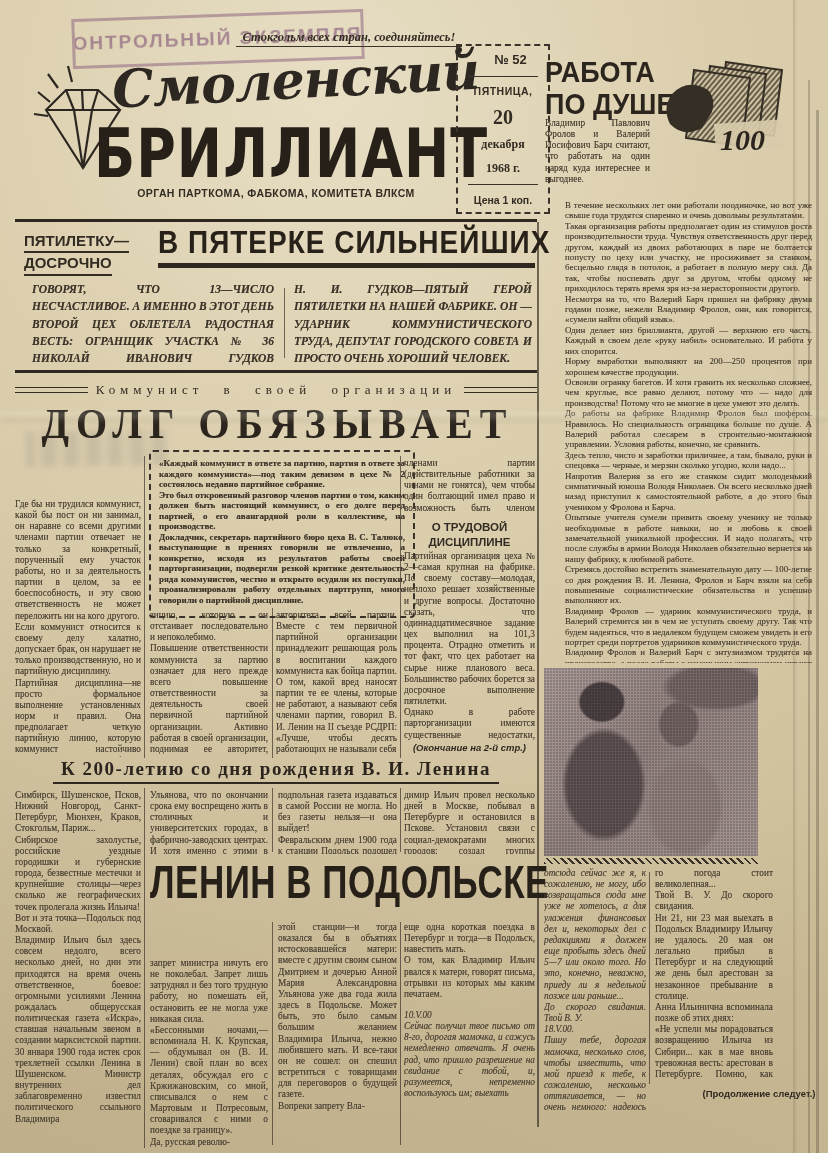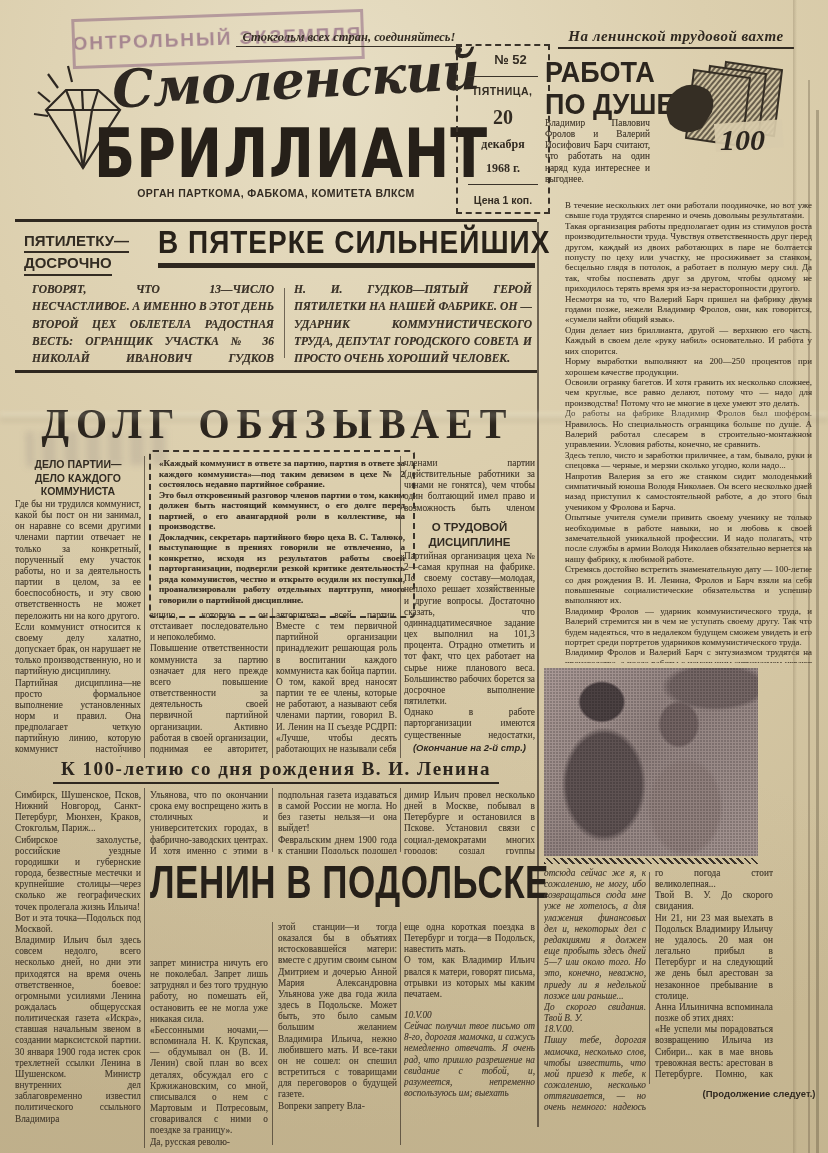--- a/index.html
+++ b/index.html
@@ -156,26 +156,26 @@
     <span>ПЯТИЛЕТКУ—</span><br>
     <span>ДОСРОЧНО</span>
   </div>
   <div class="abs five-headline">В ПЯТЕРКЕ СИЛЬНЕЙШИХ</div>
   <div class="abs five-bar"></div>
   <div class="abs jt five-note" style="left:32px;top:281px;width:242px;height:86px;">Говорят, что 13—число несчастливое. А именно в этот день второй цех облетела радостная весть: огранщик участка № 36 Николай Иванович Гудков выполнил пятилетний план. Это еще один трудовой подарок ленинскому юбилею.</div>
   <div class="vrule" style="left:284px;top:288px;height:70px;width:1px;"></div>
   <div class="abs jt five-note" style="left:294px;top:281px;width:238px;height:86px;">Н. И. Гудков—пятый герой пятилетки на нашей фабрике. Он — ударник коммунистического труда, депутат городского совета и просто очень хороший человек.</div>
   <div class="hrule" style="left:15px;top:370px;width:522px;"></div>
 
+  <div class="abs duty-band">
+      <span>Коммунист в своей организации</span>
+    </div>
   <div class="abs ghost"></div>
   <div class="abs duty-headline">ДОЛГ ОБЯЗЫВАЕТ</div>
 
-  <div class="abs colhead ml" style="left:15px;top:458px;width:126px;">ДЕЛО ПАРТИИ—
-ДЕЛО КАЖДОГО
-КОММУНИСТА</div>
   <div class="abs jt body-txt ml" style="left:15px;top:499px;width:126px;height:258px;">Где бы ни трудился коммунист, какой бы пост он ни занимал, он наравне со всеми другими членами партии отвечает не только за конкретный, порученный ему участок работы, но и за деятельность партии в целом, за ее боеспособность, и эту свою ответственность не может переложить ни на кого другого.
 Если коммунист относится к своему делу халатно, допускает брак, он нарушает не только производственную, но и партийную дисциплину.
 Партийная дисциплина—не просто формальное выполнение установленных норм и правил. Она предполагает четкую партийную линию, которую коммунист настойчиво осуществляет во всех сферах своей деятельности, предполагает определенную по-</div>
 
   <div class="abs duty-box jt ml">«Каждый коммунист в ответе за партию, партия в ответе за каждого коммуниста»—под таким девизом в цехе № 2 состоялось недавно партийное собрание.
 Это был откровенный разговор членов партии о том, каким должен быть настоящий коммунист, о его долге перед партией, о его авангардной роли в коллективе, на производстве.
 Докладчик, секретарь партийного бюро цеха В. С. Талюко, выступающие в прениях говорили не отвлеченно, а конкретно, исходя из результатов работы своей парторганизации, подвергли резкой критике деятельность ряда коммунистов, честно и открыто осудили их поступки, проанализировали работу отдельных партгрупп, много говорили о партийной дисциплине.</div>
 
   <div class="abs jt body-txt ml" style="left:150px;top:610px;width:118px;height:147px;">зицию, которую он отстаивает последовательно и непоколебимо.
 Повышение ответственности коммуниста за партию означает для него прежде всего повышение ответственности за деятельность своей первичной партийной организации. Активно работая в своей организации, поднимая ее авторитет, коммунист тем самым способствует повышению роли и</div>
@@ -186,21 +186,21 @@
   <div class="abs colhead ml" style="left:404px;top:520px;width:131px;font-size:11.5px;">О ТРУДОВОЙ
 ДИСЦИПЛИНЕ</div>
   <div class="abs jt body-txt ml" style="left:404px;top:551px;width:131px;height:190px;">Партийная организация цеха № 2—самая крупная на фабрике. По своему составу—молодая, неплохо решает хозяйственные и другие вопросы. Достаточно сказать, что одиннадцатимесячное задание цех выполнил на 101,3 процента. Отрадно отметить и тот факт, что цех работает на сырье ниже планового веса. Большинство рабочих борется за досрочное выполнение пятилетки.
 Однако в работе парторганизации имеются существенные недостатки, главным образом в том отношении, что не каждый коммунист еще полностью осознал свою</div>
   <div class="abs note-bold" style="left:404px;top:742px;width:131px;font-style:italic;">(Окончание на 2-й стр.)</div>
 
   <div class="vrule" style="left:144px;top:456px;height:302px;width:1px;"></div>
   <div class="vrule" style="left:400px;top:456px;height:302px;width:1px;"></div>
   <div class="vrule" style="left:272px;top:608px;height:150px;width:1px;"></div>
 
-  <div class="abs lenin-header"><span>К 100-летию со дня рождения В. И. Ленина</span></div>
+  <div class="abs lenin-header"><span>К 200-летию со дня рождения В. И. Ленина</span></div>
 
   <div class="abs jt body-txt ml" style="left:15px;top:790px;width:126px;height:358px;">Симбирск, Шушенское, Псков, Нижний Новгород, Санкт-Петербург, Мюнхен, Краков, Стокгольм, Париж...
 Сибирское захолустье, российские уездные городишки и губернские города, безвестные местечки и крупнейшие столицы—через сколько же географических точек пролегала жизнь Ильича!
 Вот и эта точка—Подольск под Москвой.
 Владимир Ильич был здесь совсем недолго, всего несколько дней, но дни эти приходятся на время очень ответственное, боевое: огромными усилиями Ленина рождалась общерусская политическая газета «Искра», ставшая начальным звеном в создании марксистской партии. 30 января 1900 года истек срок трехлетней ссылки Ленина в Шушенском. Министр внутренних дел заблаговременно известил политического ссыльного Владимира</div>
   <div class="abs jt body-txt" style="left:150px;top:790px;width:118px;height:64px;">Ульянова, что по окончании срока ему воспрещено жить в столичных и университетских городах, в фабрично-заводских центрах. И хотя именно с этими в первую очередь городами связывал Ленин свой план создания партии,</div>
   <div class="abs jt body-txt ml" style="left:278px;top:790px;width:119px;height:64px;">подпольная газета издаваться в самой России не могла. Но без газеты нельзя—и она выйдет!
 Февральским днем 1900 года к станции Подольск подошел сибирский поезд. В нем возвращался из ссылки Ленин. Он мог сойти на</div>
   <div class="abs jt body-txt" style="left:404px;top:790px;width:131px;height:64px;">димир Ильич провел несколько дней в Москве, побывал в Петербурге и остановился в Пскове. Установил связи с социал-демократами многих городов; создал группы содействия газете; получил заграничный паспорт. Теперь</div>
 
@@ -215,21 +215,20 @@
 О том, как Владимир Ильич рвался к матери, говорят письма, отрывки из которых мы каким печатаем.</div>
   <div class="abs jt body-txt ml letter" style="left:404px;top:1010px;width:131px;height:135px;">10.V.00
 Сейчас получил твое письмо от 8-го, дорогая мамочка, и сажусь немедленно отвечать. Я очень рад, что пришло разрешение на свидание с тобой, и, разумеется, непременно воспользуюсь им; выехать</div>
 
   <div class="vrule" style="left:144px;top:788px;height:360px;width:1px;"></div>
   <div class="vrule" style="left:272px;top:788px;height:64px;width:1px;"></div>
   <div class="vrule" style="left:272px;top:922px;height:223px;width:1px;"></div>
   <div class="vrule" style="left:400px;top:788px;height:64px;width:1px;"></div>
   <div class="vrule" style="left:400px;top:922px;height:223px;width:1px;"></div>
 
-  <div class="abs work-kicker">На ленинской трудовой вахте</div>
   <div class="abs work-headline">
     <div>РАБОТА</div>
     <div>ПО ДУШЕ</div>
   </div>
 
   <svg class="abs" style="left:654px;top:58px;" width="136" height="104" viewBox="0 0 136 104">
     <defs>
       <pattern id="hx" width="4" height="4" patternUnits="userSpaceOnUse" patternTransform="rotate(40)">
         <rect width="4" height="4" fill="#cfc2a0"></rect>
         <line x1="1" y1="0" x2="1" y2="4" stroke="#453c30" stroke-width="1.5"></line>

